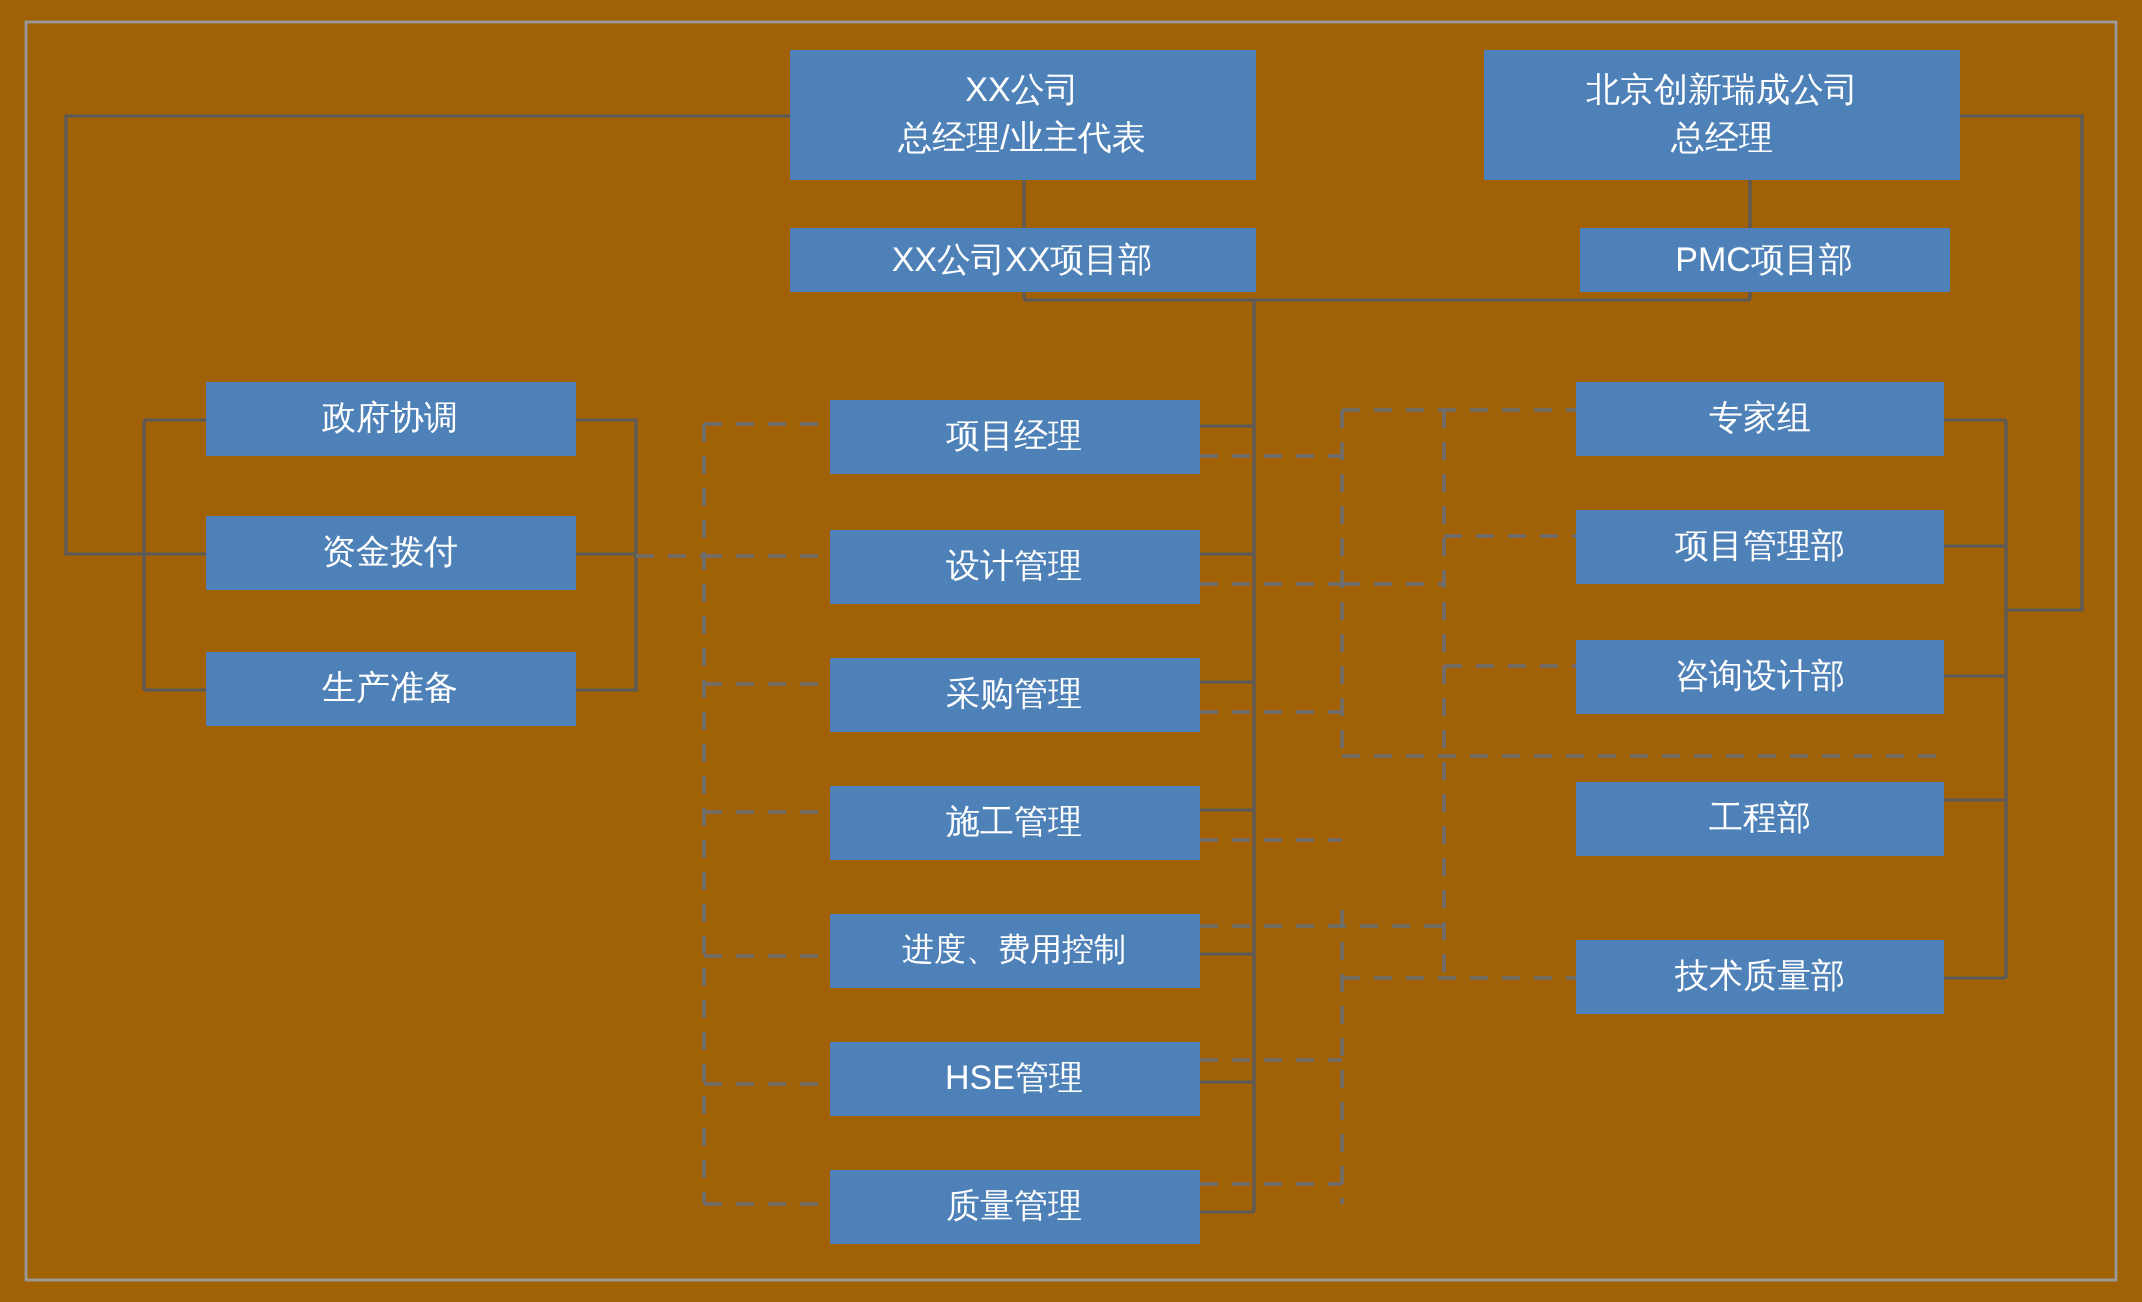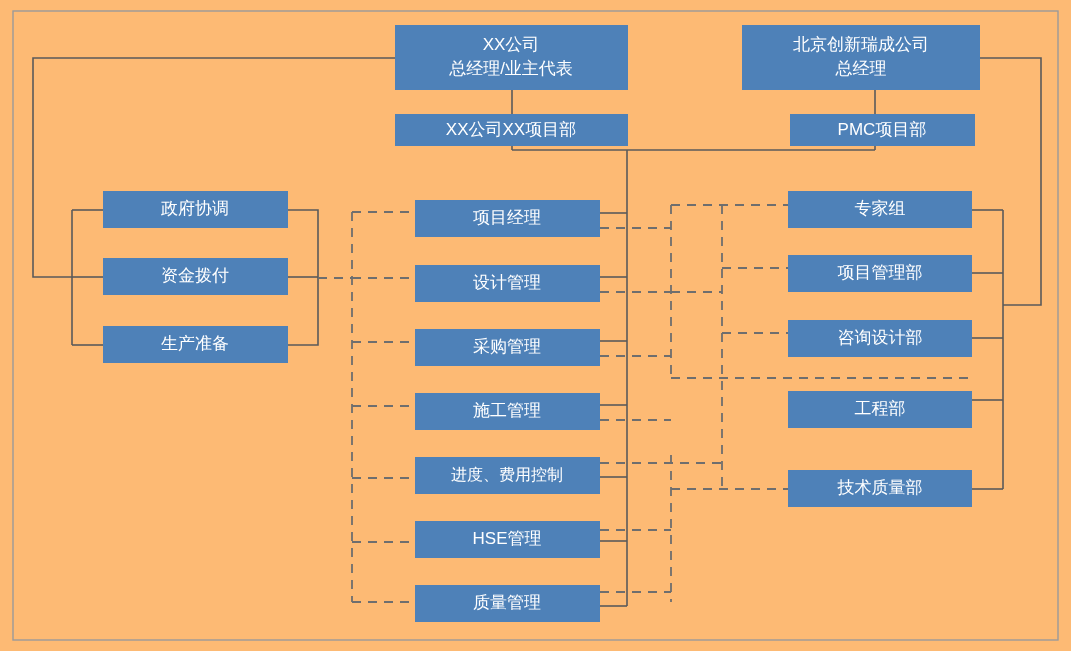--- a/index.html
+++ b/index.html
@@ -1,21 +1,21 @@
 <!DOCTYPE html>
 <html><head>
 <meta charset="utf-8">
 <title>Org Chart</title>
 <style>
   html,body{margin:0;padding:0;background:#ffffff;}
   body{
     font-family:"Liberation Sans","DejaVu Sans",sans-serif;
     width:1071px;height:651px;overflow:hidden;
   }
-  #chart-root{position:relative;width:1071px;height:651px;background:#fdba74;}
+  #chart-root{position:relative;width:1071px;height:651px;background:#a16207;}
   svg#diagram{position:absolute;left:0;top:0;width:1071px;height:651px;}
   .node-rect{}
   .node-label{
     fill:#ffffff;
     font-family:"Liberation Sans","DejaVu Sans",sans-serif;
     font-size:17px;
     text-anchor:middle;
     dominant-baseline:middle;
   }
   .node-label.small{font-size:16px;}

